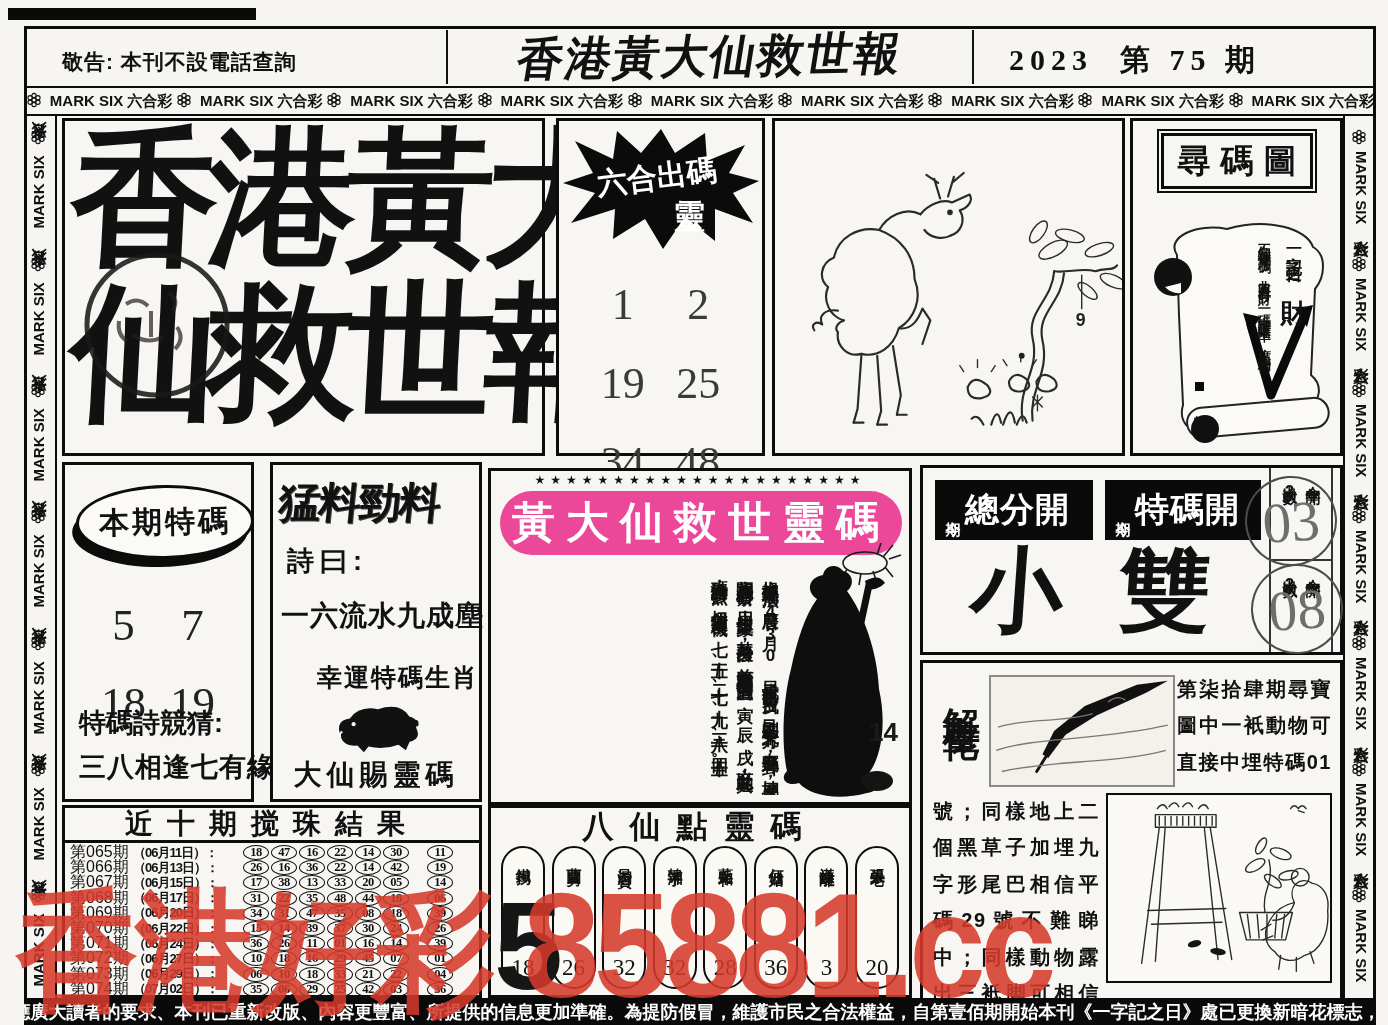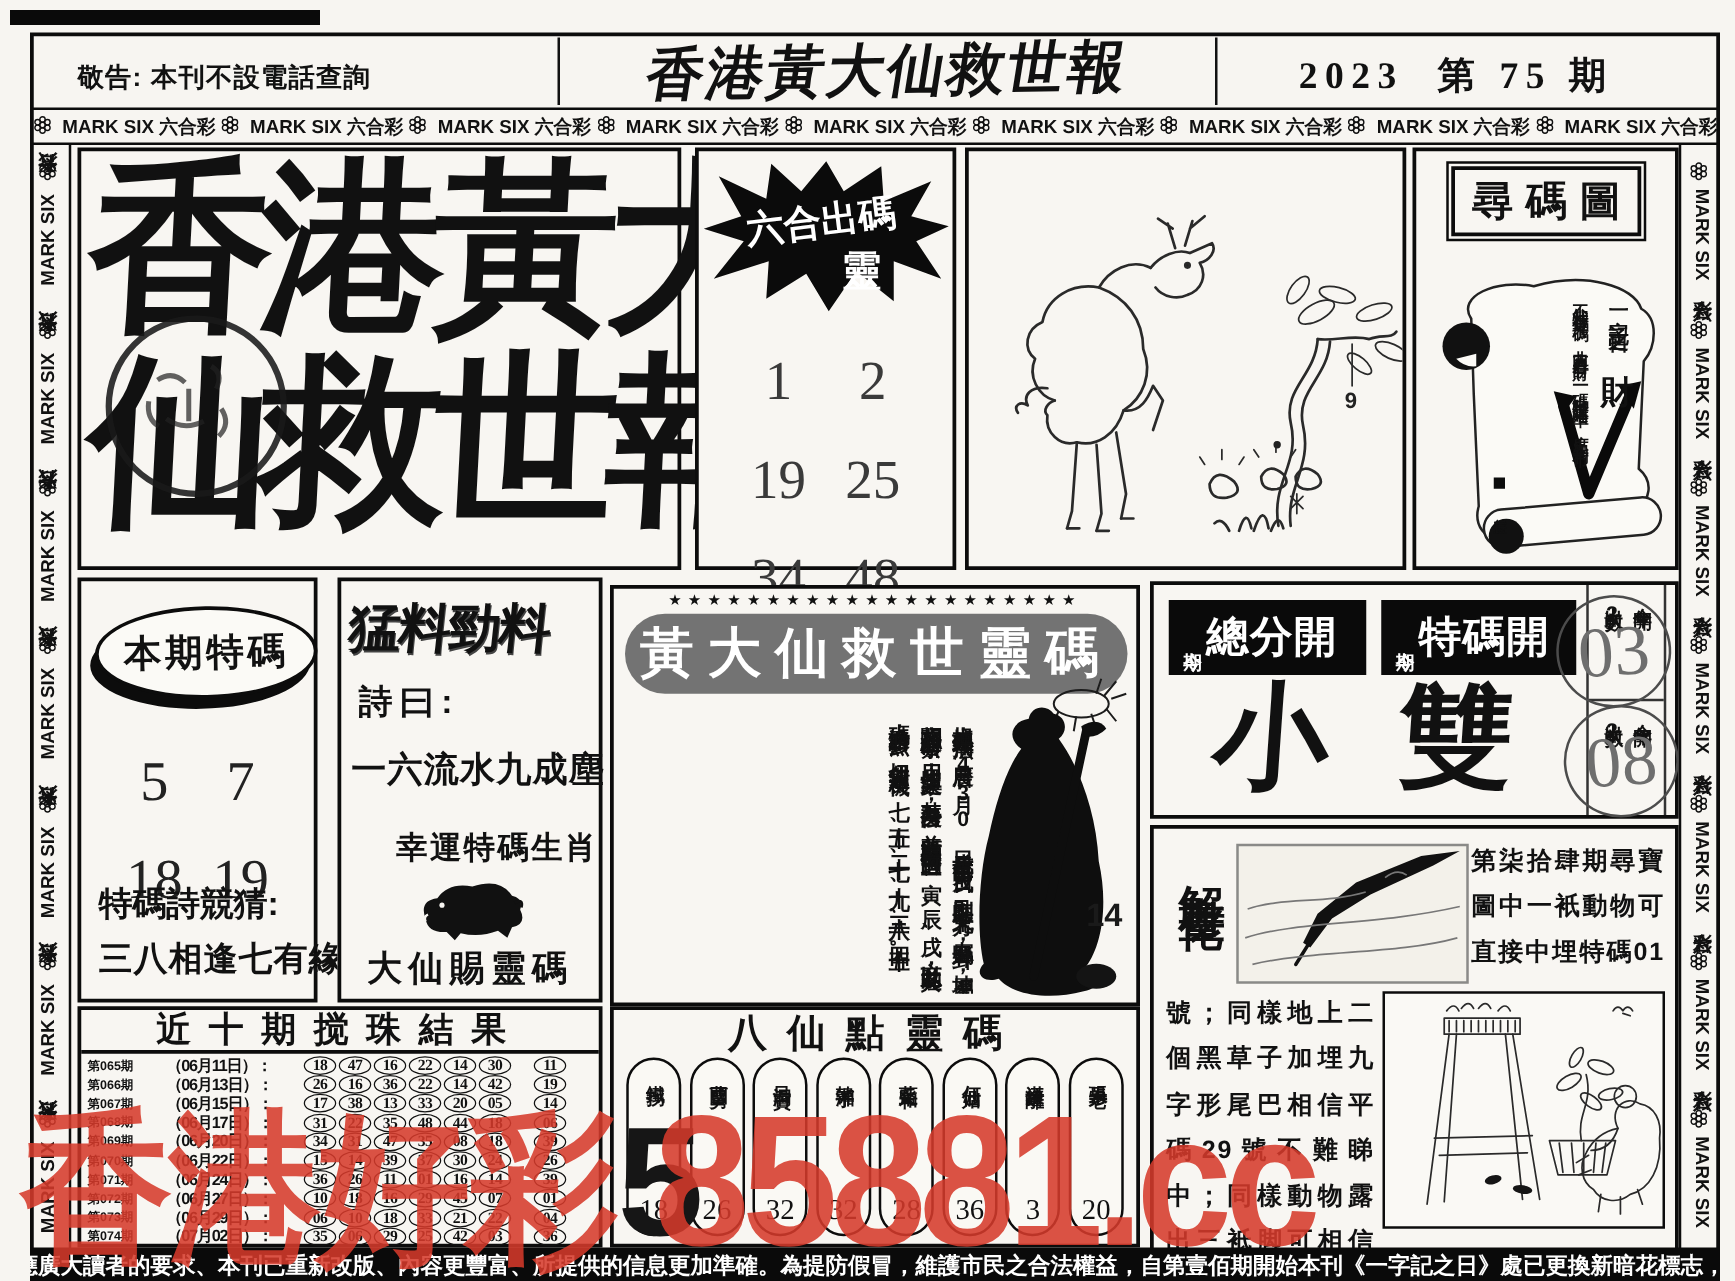--- a/index.html
+++ b/index.html
@@ -10,21 +10,21 @@
 .box { position:absolute; border:3px solid #0c0c0c; background:#f8f6f2; }
 
 
 .artifact { left:8px; top:8px; width:248px; height:12px; background:#0a0a0a; }
 .frame { left:24px; top:26px; width:1352px; height:988px; border:3px solid #0c0c0c; }
 
 
 .notice { left:62px; top:48px; font-size:21px; font-weight:700; letter-spacing:1px; }
 .masthead-wrap { left:446px; top:30px; width:528px; height:54px; border-left:2px solid #111; border-right:2px solid #111; display:flex; align-items:center; justify-content:center; }
 .masthead { font-family:"DejaVu Serif", serif; font-size:46px; font-weight:900; transform:skewX(-10deg) rotate(-1deg); letter-spacing:2px; white-space:nowrap; }
-.issue-info { left:990px; top:40px; width:350px; text-align:center; font-family:"Liberation Serif", serif; font-size:30px; font-weight:600; letter-spacing:6px; white-space:nowrap; }
+.issue-info { left:960px; top:40px; width:350px; text-align:center; font-family:"Liberation Serif", serif; font-size:30px; font-weight:600; letter-spacing:6px; white-space:nowrap; }
 
 
 .strip-top { left:24px; top:86px; width:1352px; height:30px; border-top:2px solid #0c0c0c; border-bottom:2px solid #0c0c0c; display:flex; align-items:center; justify-content:space-around; overflow:hidden; }
 .strip-side { top:116px; width:33px; height:884px; display:flex; flex-direction:column; justify-content:space-around; align-items:center; overflow:hidden; }
 .strip-left { left:24px; border-right:2px solid #0c0c0c; }
 .strip-right { left:1343px; border-left:2px solid #0c0c0c; }
 .ms-unit { display:flex; align-items:flex-start; gap:8px; font-weight:700; font-size:15px; white-space:nowrap; }
 .strip-side .ms-unit { flex-direction:column; gap:6px; }
 .ms-label { white-space:nowrap; }
 .strip-side .ms-label { writing-mode:vertical-rl; }
@@ -73,21 +73,21 @@
 .meng-poem { margin:18px 0 0 8px; font-family:"Liberation Serif", serif; font-size:28px; font-weight:900; white-space:nowrap; letter-spacing:1px; }
 .meng-zodiac { margin:26px 0 0; text-align:right; font-size:25px; font-weight:900; letter-spacing:2px; }
 .pig { display:block; margin:4px auto 0; width:96px; height:56px; }
 .meng-gift { margin:2px 0 0; text-align:center; font-size:28px; font-weight:900; letter-spacing:5px; }
 .meng-giftnums { display:flex; justify-content:space-around; padding:0 40px; margin-top:6px; }
 .meng-giftnums span { font-family:"Liberation Serif", serif; font-size:30px; }
 
 
 .article-box { left:488px; top:468px; width:424px; height:337px; }
 .stars { position:absolute; top:2px; left:0; width:100%; text-align:center; font-size:12px; letter-spacing:5px; white-space:nowrap; overflow:hidden; }
-.article-title { position:absolute; top:20px; left:9px; width:402px; height:64px; background:#737373; border-radius:34px; color:#fff; display:flex; align-items:center; justify-content:center; font-family:"Liberation Serif", serif; font-size:43px; font-weight:900; letter-spacing:11px; white-space:nowrap; }
+.article-title { position:absolute; top:20px; left:9px; width:402px; height:64px; background:#ec4899; border-radius:34px; color:#fff; display:flex; align-items:center; justify-content:center; font-family:"Liberation Serif", serif; font-size:43px; font-weight:900; letter-spacing:11px; white-space:nowrap; }
 .article-body { position:absolute; top:96px; left:10px; width:282px; height:228px; writing-mode:vertical-rl; text-orientation:upright; font-size:17px; font-weight:600; line-height:1.5; letter-spacing:2px; overflow:hidden; }
 .immortal { position:absolute; right:4px; top:58px; width:132px; height:272px; }
 
 
 .zongfen-box { left:920px; top:465px; width:423px; height:190px; }
 .zf-label { position:absolute; top:12px; height:60px; background:#0a0a0a; color:#fff; display:flex; align-items:center; padding:0 8px; gap:4px; }
 .zf-label .sm { font-size:15px; font-weight:700; width:18px; line-height:1.1; writing-mode:vertical-rl; text-orientation:upright; }
 .zf-label .bg { font-size:34px; font-weight:900; letter-spacing:1px; white-space:nowrap; }
 .zf-l1 { left:12px; width:158px; }
 .zf-l2 { left:182px; width:156px; }
@@ -112,21 +112,21 @@
 .jh-drawing svg { width:100%; height:100%; }
 .jh-label { position:absolute; left:14px; top:16px; writing-mode:vertical-rl; text-orientation:upright; font-size:37px; font-weight:900; letter-spacing:8px; font-family:"DejaVu Serif", serif; }
 .jh-brush { position:absolute; left:66px; top:12px; width:186px; height:112px; border:2px solid #8a8a88; background:#f3f1ea; }
 .jh-brush svg { width:100%; height:100%; }
 
 
 .results-box { left:62px; top:805px; width:420px; height:193px; }
 .res-title { height:35px; border-bottom:3px solid #0c0c0c; display:flex; align-items:center; justify-content:center; font-size:28px; font-weight:900; letter-spacing:14px; white-space:nowrap; }
 .res-rows { padding:2px 5px 0; }
 .rrow { display:flex; align-items:center; height:15.2px; }
-.r-issue { width:63px; font-size:10px; font-weight:700; white-space:nowrap; }
+.r-issue { width:63px; font-size:16px; font-weight:400; white-space:nowrap; }
 .r-date { width:110px; font-size:13px; font-weight:700; white-space:nowrap; letter-spacing:-1px; }
 .oval { width:26px; height:15px; border:1.5px solid #111; border-radius:50%; margin-right:2px; display:flex; align-items:center; justify-content:center; font-family:"Liberation Serif", serif; font-size:12.5px; font-weight:700; letter-spacing:-0.5px; flex:0 0 auto; }
 .r-gap { width:16px; }
 
 
 .baxian-box { left:488px; top:805px; width:424px; height:193px; }
 .bx-title { height:38px; display:flex; align-items:center; justify-content:center; font-size:31px; font-weight:900; letter-spacing:16px; white-space:nowrap; }
 .bx-row { display:flex; justify-content:space-between; padding:0 10px; }
 .capsule { width:44px; height:143px; border:2.5px solid #0c0c0c; border-radius:22px; display:flex; flex-direction:column; align-items:center; justify-content:space-between; padding:8px 0 6px; background:#faf9f4; }
 .cap-name { writing-mode:vertical-rl; text-orientation:upright; font-size:15px; font-weight:800; letter-spacing:2px; }

